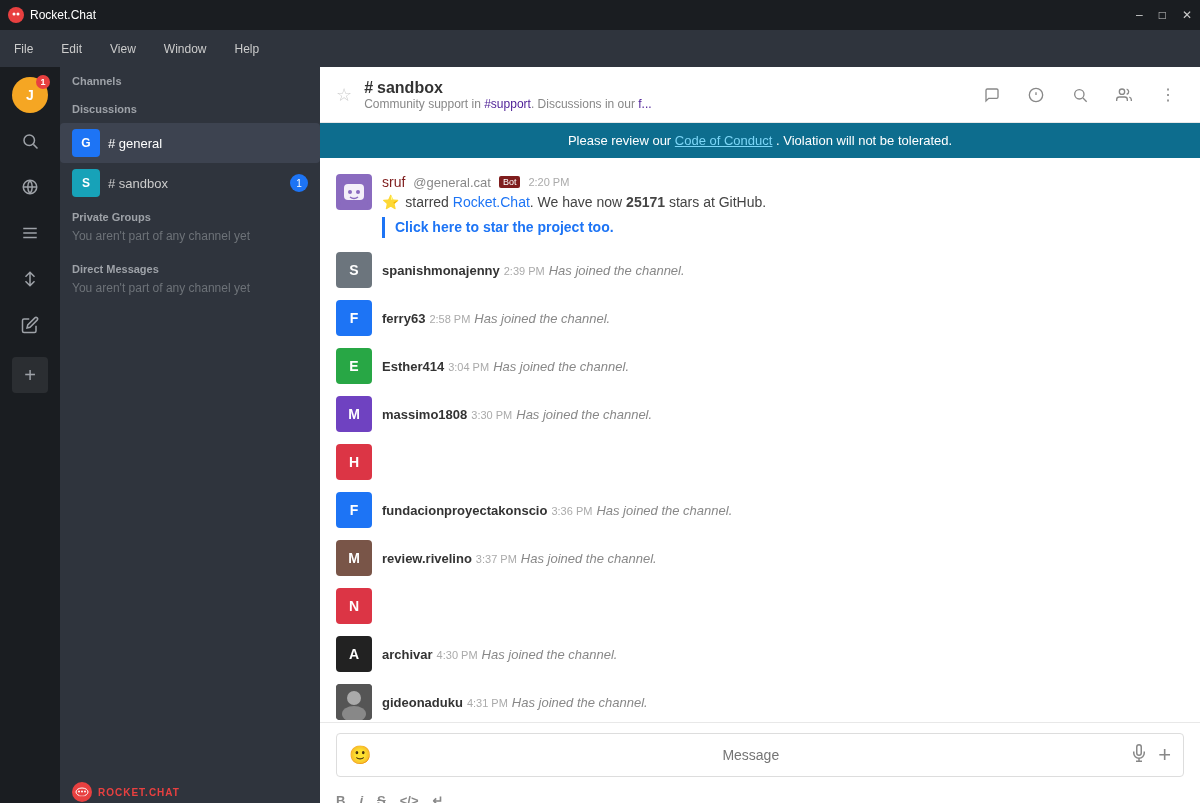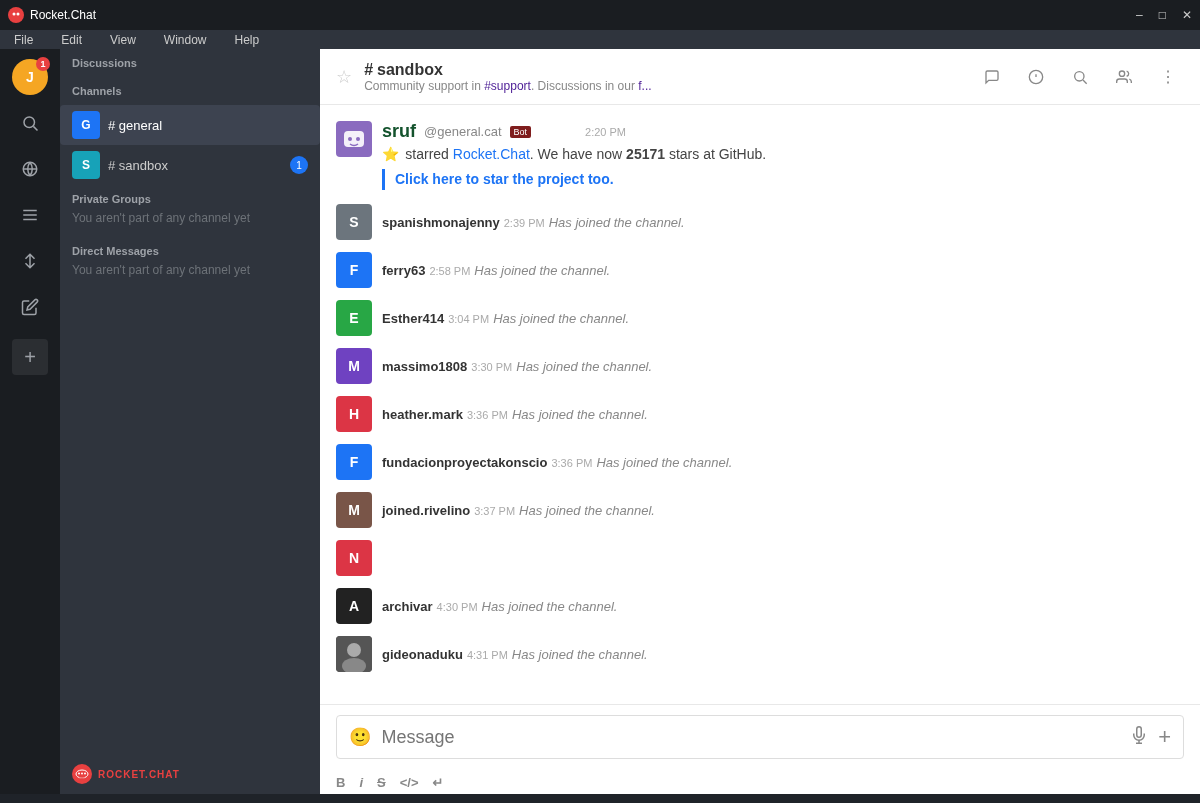--- a/index.html
+++ b/index.html
@@ -14,21 +14,21 @@
       padding: 0 8px;
       justify-content: space-between;
     }
     .titlebar-left { display: flex; align-items: center; gap: 6px; }
     .titlebar-title { color: #fff; font-size: 12px; }
     .titlebar-controls { display: flex; gap: 16px; }
     .titlebar-btn { color: #ccc; font-size: 12px; cursor: pointer; background: none; border: none; }
 
     
     .menubar {
-      height: 19px;
+      height: 37px;
       background: #2f343d;
       display: flex;
       align-items: center;
       padding: 0 8px;
       gap: 16px;
     }
     .menu-item { color: #ccc; font-size: 12px; cursor: pointer; padding: 4px 6px; }
 
     
     .app-layout {
@@ -233,29 +233,29 @@
       display: flex;
       align-items: center;
       justify-content: center;
       color: #fff;
       font-weight: bold;
       font-size: 14px;
       overflow: hidden;
     }
     .message-body { flex: 1; }
     .message-header { display: flex; align-items: center; gap: 8px; margin-bottom: 2px; }
-    .message-author { font-weight: 700; font-size: 18px; color: #14532d; }
+    .message-author { font-weight: 400; font-size: 14px; color: #7f1d1d; }
     .message-bot-badge {
       background: #7f1d1d;
       color: #fff;
       font-size: 9px;
       padding: 1px 4px;
       border-radius: 2px;
     }
-    .message-time { color: #aaa; font-size: 11px; margin-left: 46px; }
+    .message-time { color: #aaa; font-size: 11px; }
     .message-text { font-size: 14px; color: #444; line-height: 1.5; }
     .message-text strong { font-weight: 700; }
     .message-text a { color: #1d74f5; text-decoration: none; }
     .star-message { color: #f5a623; margin-right: 2px; }
     .message-highlight-link {
       display: block;
       border-left: 3px solid #1d74f5;
       padding-left: 10px;
       margin-top: 4px;
       color: #1d74f5;
@@ -293,23 +293,24 @@
       border: 1px solid #ddd;
       border-radius: 4px;
       padding: 8px 12px;
       gap: 10px;
       background: #fff;
     }
     .message-input-box input {
       flex: 1;
       border: none;
       outline: none;
-      font-size: 18px;
+      font-size: 14px;
       color: #0f766e;
       background: transparent;
+      text-align: center;
     }
     .input-icon { color: #888; cursor: pointer; font-size: 18px; }
 
     
     .message-toolbar {
       display: flex;
       align-items: center;
       gap: 14px;
       padding: 6px 16px 4px;
       background: #fff;
@@ -386,25 +387,25 @@
           <path d="M11 4H4a2 2 0 0 0-2 2v14a2 2 0 0 0 2 2h14a2 2 0 0 0 2-2v-7"></path>
           <path d="M18.5 2.5a2.121 2.121 0 0 1 3 3L12 15l-4 1 1-4 9.5-9.5z"></path>
         </svg>
     </div>
     <div class="add-btn" title="Add">+</div>
   </div>
 
   <div class="channel-sidebar">
 
     <div class="sidebar-section">
+      <div class="sidebar-section-title">Channels</div>
+    </div>
+
+    <div class="sidebar-section">
       <div class="sidebar-section-title">Discussions</div>
-    </div>
-
-    <div class="sidebar-section">
-      <div class="sidebar-section-title">Channels</div>
     </div>
 
     <div class="channel-item active">
       <div class="channel-avatar" style="background:#1d74f5;">G</div>
       <span class="channel-name"># general</span>
     </div>
 
     <div class="channel-item">
       <div class="channel-avatar" style="background:#17a2b8;">S</div>
       <span class="channel-name"># sandbox</span>
@@ -471,20 +472,25 @@
         <svg width="16" height="16" viewBox="0 0 24 24" fill="none" stroke="currentColor" stroke-width="2">
             <path d="M17 21v-2a4 4 0 0 0-4-4H5a4 4 0 0 0-4 4v2"></path>
             <circle cx="9" cy="7" r="4"></circle>
             <path d="M23 21v-2a4 4 0 0 0-3-3.87"></path>
             <path d="M16 3.13a4 4 0 0 1 0 7.75"></path>
           </svg>
       </div>
       <div class="header-icon-btn">⋮</div>
     </div>
 
+    <div class="announcement-bar">
+      <span>Please review our </span>
+      <a href="#">Code of Conduct</a>
+      <span>. Violation will not be tolerated.</span>
+    </div>
 
     <div class="messages-area">
 
       <div class="message-group">
         <div class="message-avatar" style="background:#8a6bbf;">
           <svg width="28" height="28" viewBox="0 0 28 28">
             <rect width="28" height="28" rx="4" fill="#8a6bbf"></rect>
             <rect x="4" y="6" width="20" height="16" rx="4" fill="#fff" opacity="0.9"></rect>
             <circle cx="10" cy="14" r="2" fill="#8a6bbf"></circle>
             <circle cx="18" cy="14" r="2" fill="#8a6bbf"></circle>
@@ -528,36 +534,33 @@
 
       <div class="system-message">
         <div class="system-avatar" style="background:#6f42c1;">M</div>
         <div class="system-text">
           <span class="sys-user">massimo1808</span><span class="sys-time">3:30 PM</span><span class="sys-action">Has joined the channel.</span>
         </div>
       </div>
 
       <div class="system-message">
         <div class="system-avatar" style="background:#dc3545;">H</div>
-        <div class="system-text">
-          <span class="sys-user">heather.mark</span><span class="sys-time">3:36 PM</span><span class="sys-action">Has joined the channel.</span>
-        </div>
       </div>
 
       <div class="system-message">
         <div class="system-avatar" style="background:#1d74f5;">F</div>
         <div class="system-text">
           <span class="sys-user">fundacionproyectakonscio</span><span class="sys-time">3:36 PM</span><span class="sys-action">Has joined the channel.</span>
         </div>
       </div>
 
       <div class="system-message">
         <div class="system-avatar" style="background:#795548;">M</div>
         <div class="system-text">
-          <span class="sys-user">joined.rivelino</span><span class="sys-time">3:37 PM</span><span class="sys-action">Has joined the channel.</span>
+          <span class="sys-user">review.rivelino</span><span class="sys-time">3:37 PM</span><span class="sys-action">Has joined the channel.</span>
         </div>
       </div>
 
       <div class="system-message">
         <div class="system-avatar" style="background:#dc3545;">N</div>
       </div>
 
       <div class="system-message">
         <div class="system-avatar" style="background:#222;">A</div>
         <div class="system-text">

